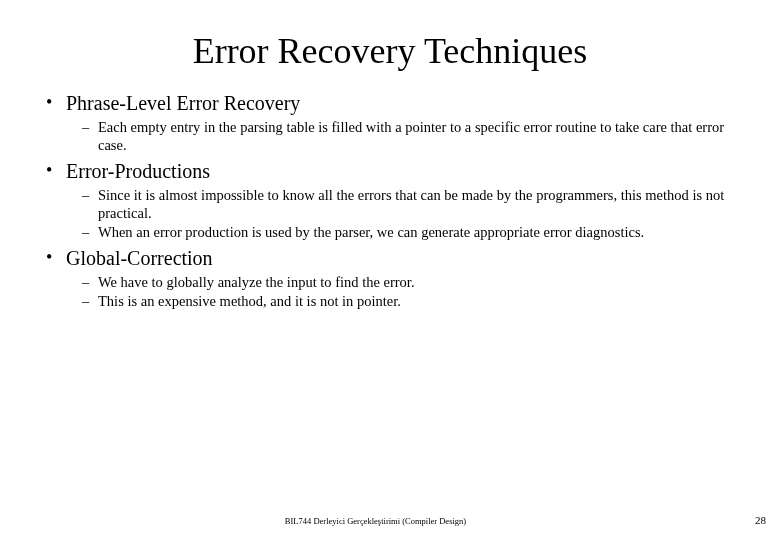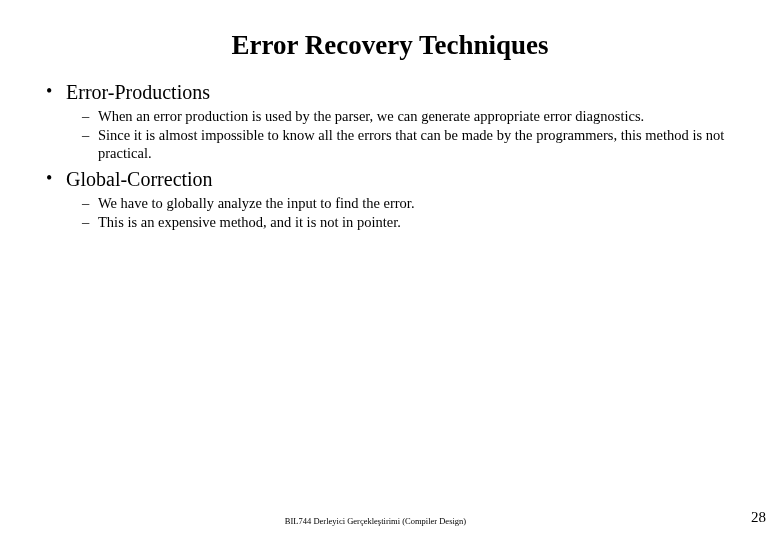--- a/index.html
+++ b/index.html
@@ -6,22 +6,22 @@
   html, body { width: 780px; height: 540px; }
   body {
     font-family: "Times New Roman", Times, serif;
     background: #ffffff;
     color: #000000;
     position: relative;
     padding: 30px 36px 40px 36px;
   }
   .title {
     text-align: center;
-    font-weight: bold;
-    font-size: 27px;
+    font-weight: normal;
+    font-size: 36px;
     margin-bottom: 18px;
   }
   ul.main {
     list-style: none;
     padding-left: 0;
   }
   ul.main > li {
     position: relative;
     padding-left: 30px;
     margin-bottom: 2px;
@@ -62,34 +62,40 @@
     bottom: 14px;
     left: 0;
     width: 751px;
     text-align: center;
     font-size: 8.5px;
   }
   .pageno {
     position: absolute;
     bottom: 14px;
     right: 14px;
-    font-size: 15px;
+    font-size: 11px;
   }
 </style>
 </head>
 <body>
 
 <div class="title">Error Recovery Techniques</div>
 
 <ul class="main">
   <li>
+    <div class="main-label">Phrase-Level Error Recovery</div>
+    <ul class="sub">
+      <li>Each empty entry in the parsing table is filled with a pointer to a specific error routine to take care that error case.</li>
+    </ul>
+  </li>
+  <li>
     <div class="main-label">Error-Productions</div>
     <ul class="sub">
+      <li>Since it is almost impossible to know all the errors that can be made by the programmers, this method is not practical.</li>
       <li>When an error production is used by the parser, we can generate appropriate error diagnostics.</li>
-      <li>Since it is almost impossible to know all the errors that can be made by the programmers, this method is not practical.</li>
     </ul>
   </li>
   <li>
     <div class="main-label">Global-Correction</div>
     <ul class="sub">
       <li>We have to globally analyze the input to find the error.</li>
       <li>This is an expensive method, and it is not in pointer.</li>
     </ul>
   </li>
 </ul>

